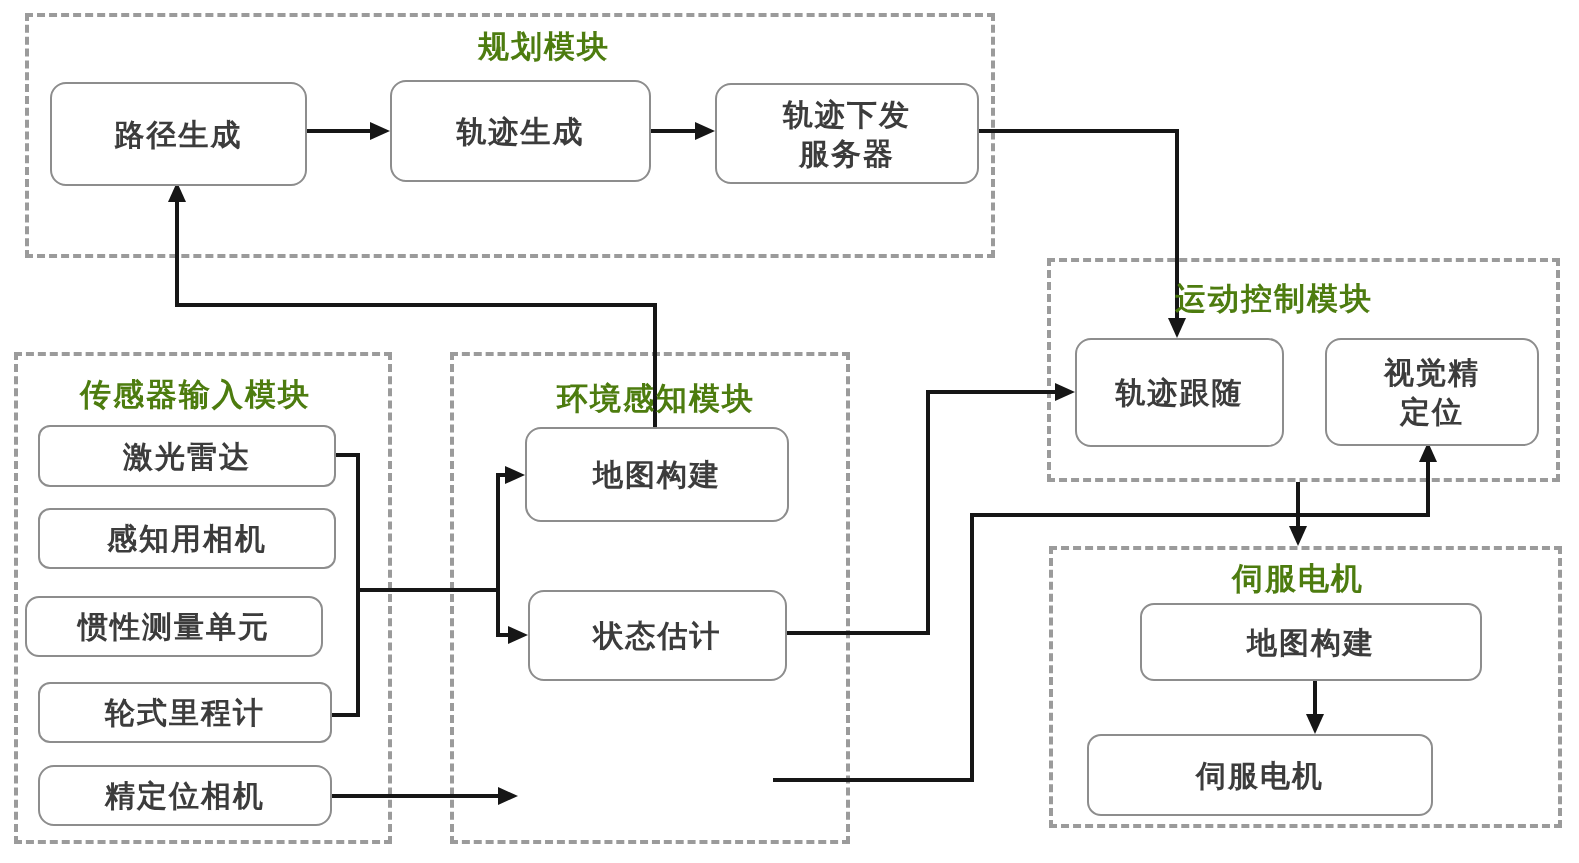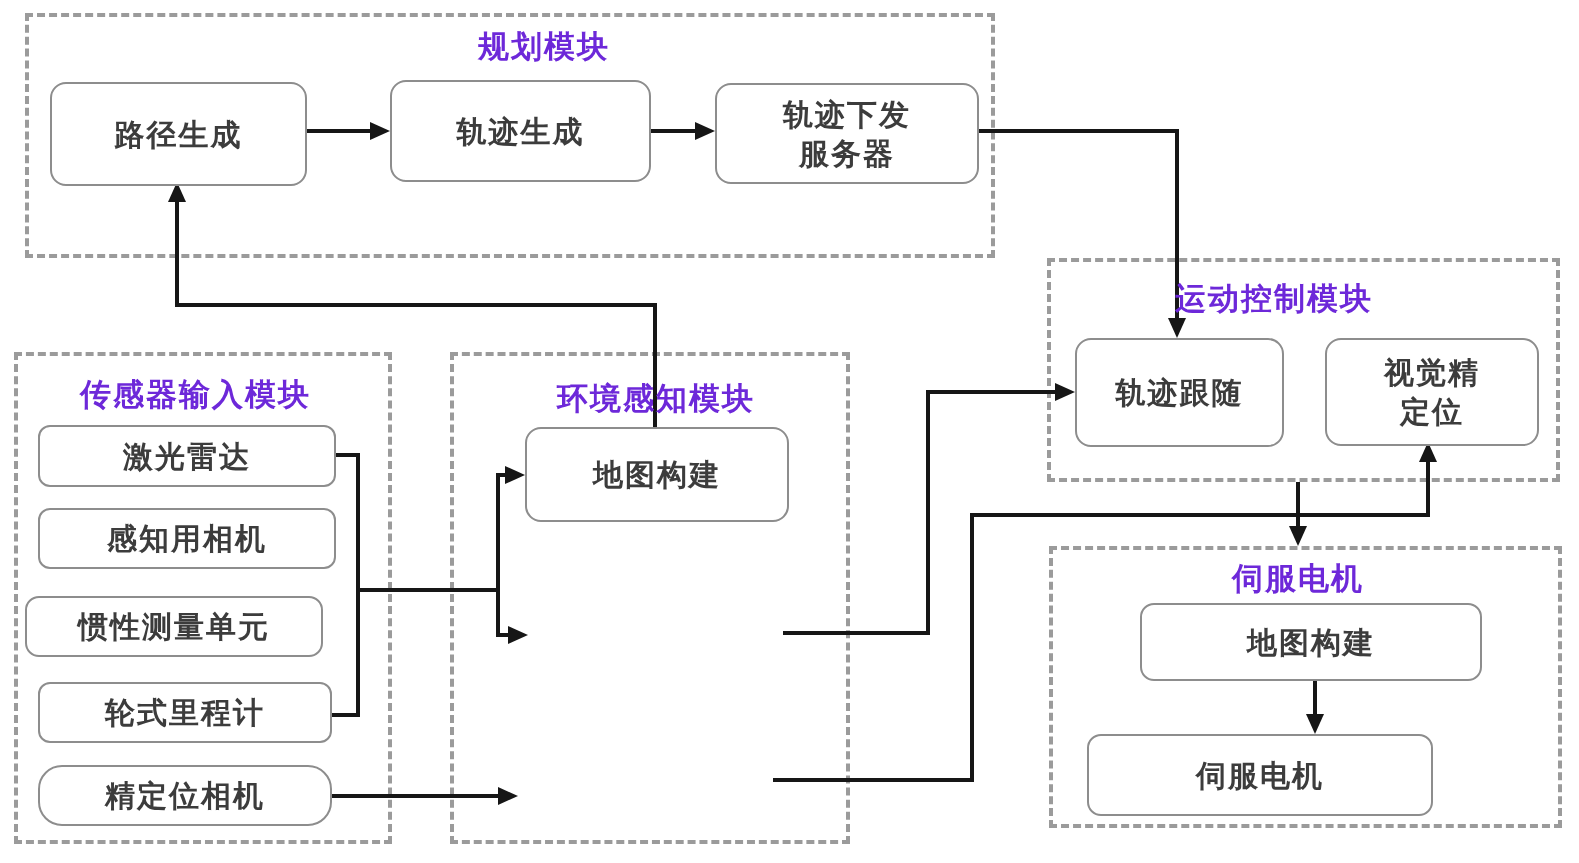--- a/index.html
+++ b/index.html
@@ -1,19 +1,19 @@
 <!DOCTYPE html>
 <html><head>
 <meta charset="utf-8">
 <style>
   html,body{margin:0;padding:0;background:#fff;}
   .canvas{position:relative;width:1579px;height:863px;background:#ffffff;overflow:hidden;
           font-family:"Liberation Sans","DejaVu Sans",sans-serif;}
   .module{position:absolute;border:4px dashed #9b9b9b;background:transparent;}
-  .mtitle{position:absolute;font-weight:bold;font-size:31px;color:#6d28d9;
+  .mtitle{position:absolute;font-weight:bold;font-size:31px;color:#4d7c0f;
           white-space:nowrap;letter-spacing:2px;}
   .node{position:absolute;background:#ffffff;border:2px solid #8d8d8d;border-radius:16px;
         display:flex;align-items:center;justify-content:center;text-align:center;
         font-size:30px;font-weight:600;color:#3c3c3c;line-height:1.3;letter-spacing:2px;}
   .hl,.vl{position:absolute;background:#161616;}
   .hl{height:4px;}
   .vl{width:4px;}
   .ar{position:absolute;width:0;height:0;}
   .ar-r{border-top:9px solid transparent;border-bottom:9px solid transparent;border-left:20px solid #161616;}
   .ar-u{border-left:9px solid transparent;border-right:9px solid transparent;border-bottom:20px solid #161616;}
@@ -96,26 +96,29 @@
   </div>
   <div class="node" style="left:38px;top:508px;width:294px;height:57px;border-radius:12px;">
     <span>感知用相机</span>
   </div>
   <div class="node" style="left:25px;top:596px;width:294px;height:57px;border-radius:14px;font-family:Liberation Serif, serif;">
     <span>惯性测量单元</span>
   </div>
   <div class="node" style="left:38px;top:682px;width:290px;height:57px;border-radius:12px;">
     <span>轮式里程计</span>
   </div>
-  <div class="node" style="left:38px;top:765px;width:290px;height:57px;border-radius:24px;">
+  <div class="node" style="left:38px;top:765px;width:290px;height:57px;border-radius:16px;">
     <span>精定位相机</span>
   </div>
 
   <div class="node" style="left:525px;top:427px;width:260px;height:91px;">
     <span>地图构建</span>
+  </div>
+  <div class="node" style="left:528px;top:590px;width:255px;height:87px;">
+    <span>状态估计</span>
   </div>
 
   <div class="node" style="left:1075px;top:338px;width:205px;height:105px;">
     <span>轨迹跟随</span>
   </div>
   <div class="node" style="left:1325px;top:338px;width:210px;height:104px;">
     <span style="display:inline-block;max-width:104px;">视觉精定位</span>
   </div>
 
   <div class="node" style="left:1140px;top:603px;width:338px;height:74px;border-radius:14px;">

